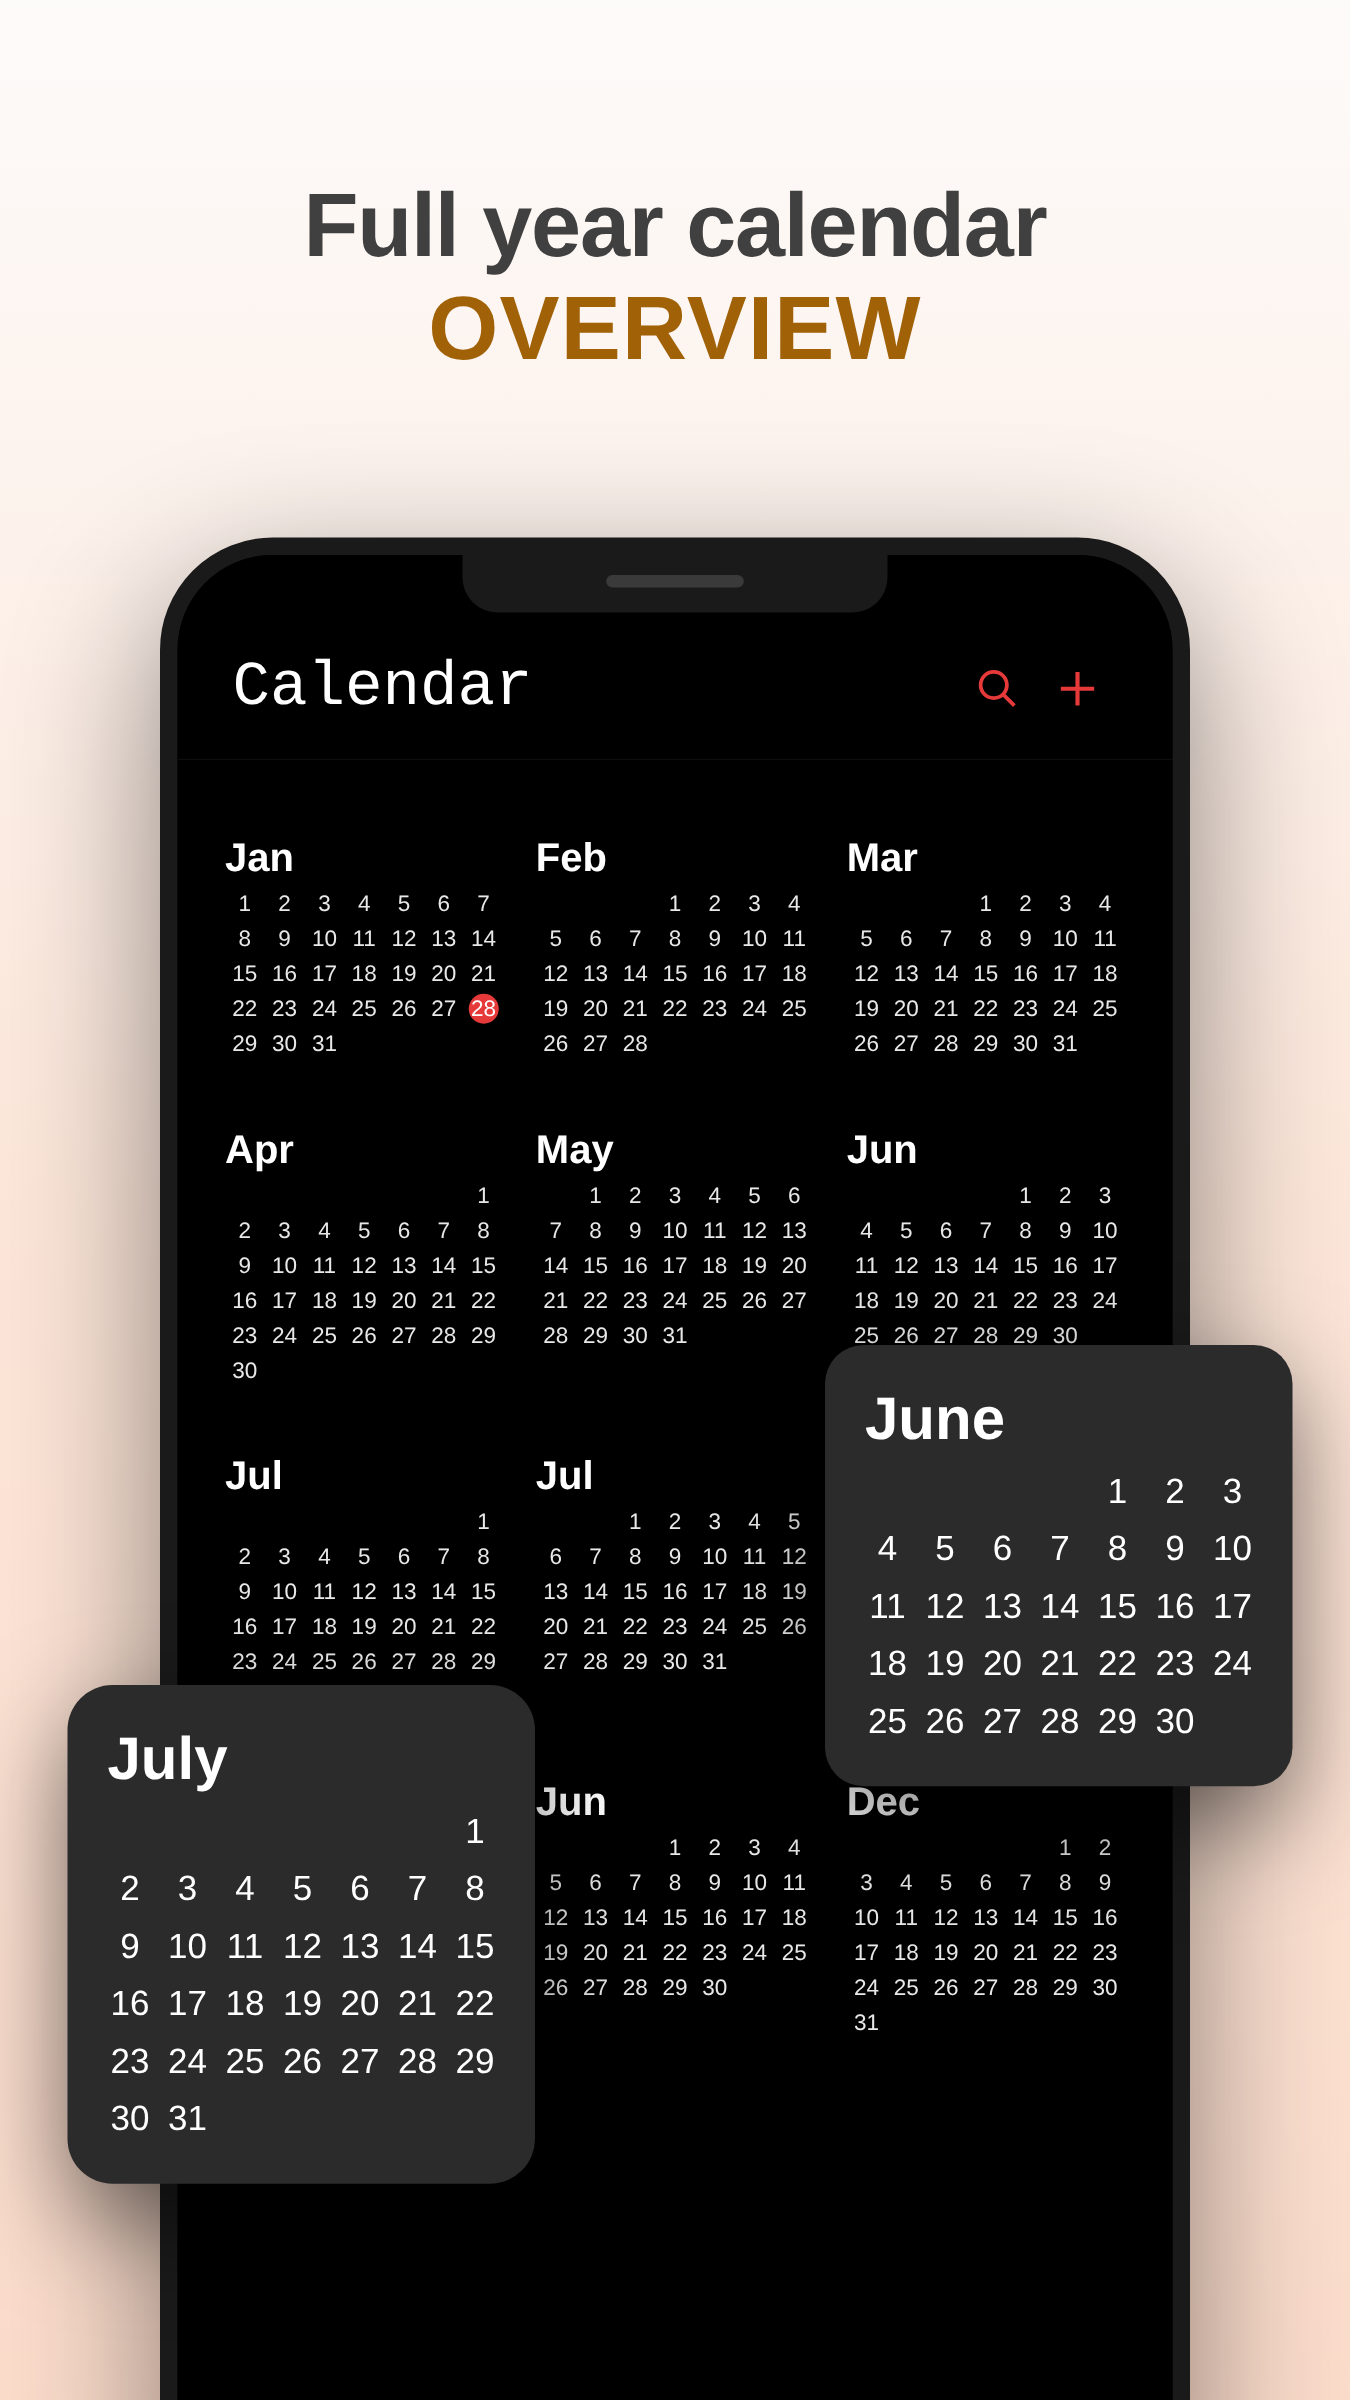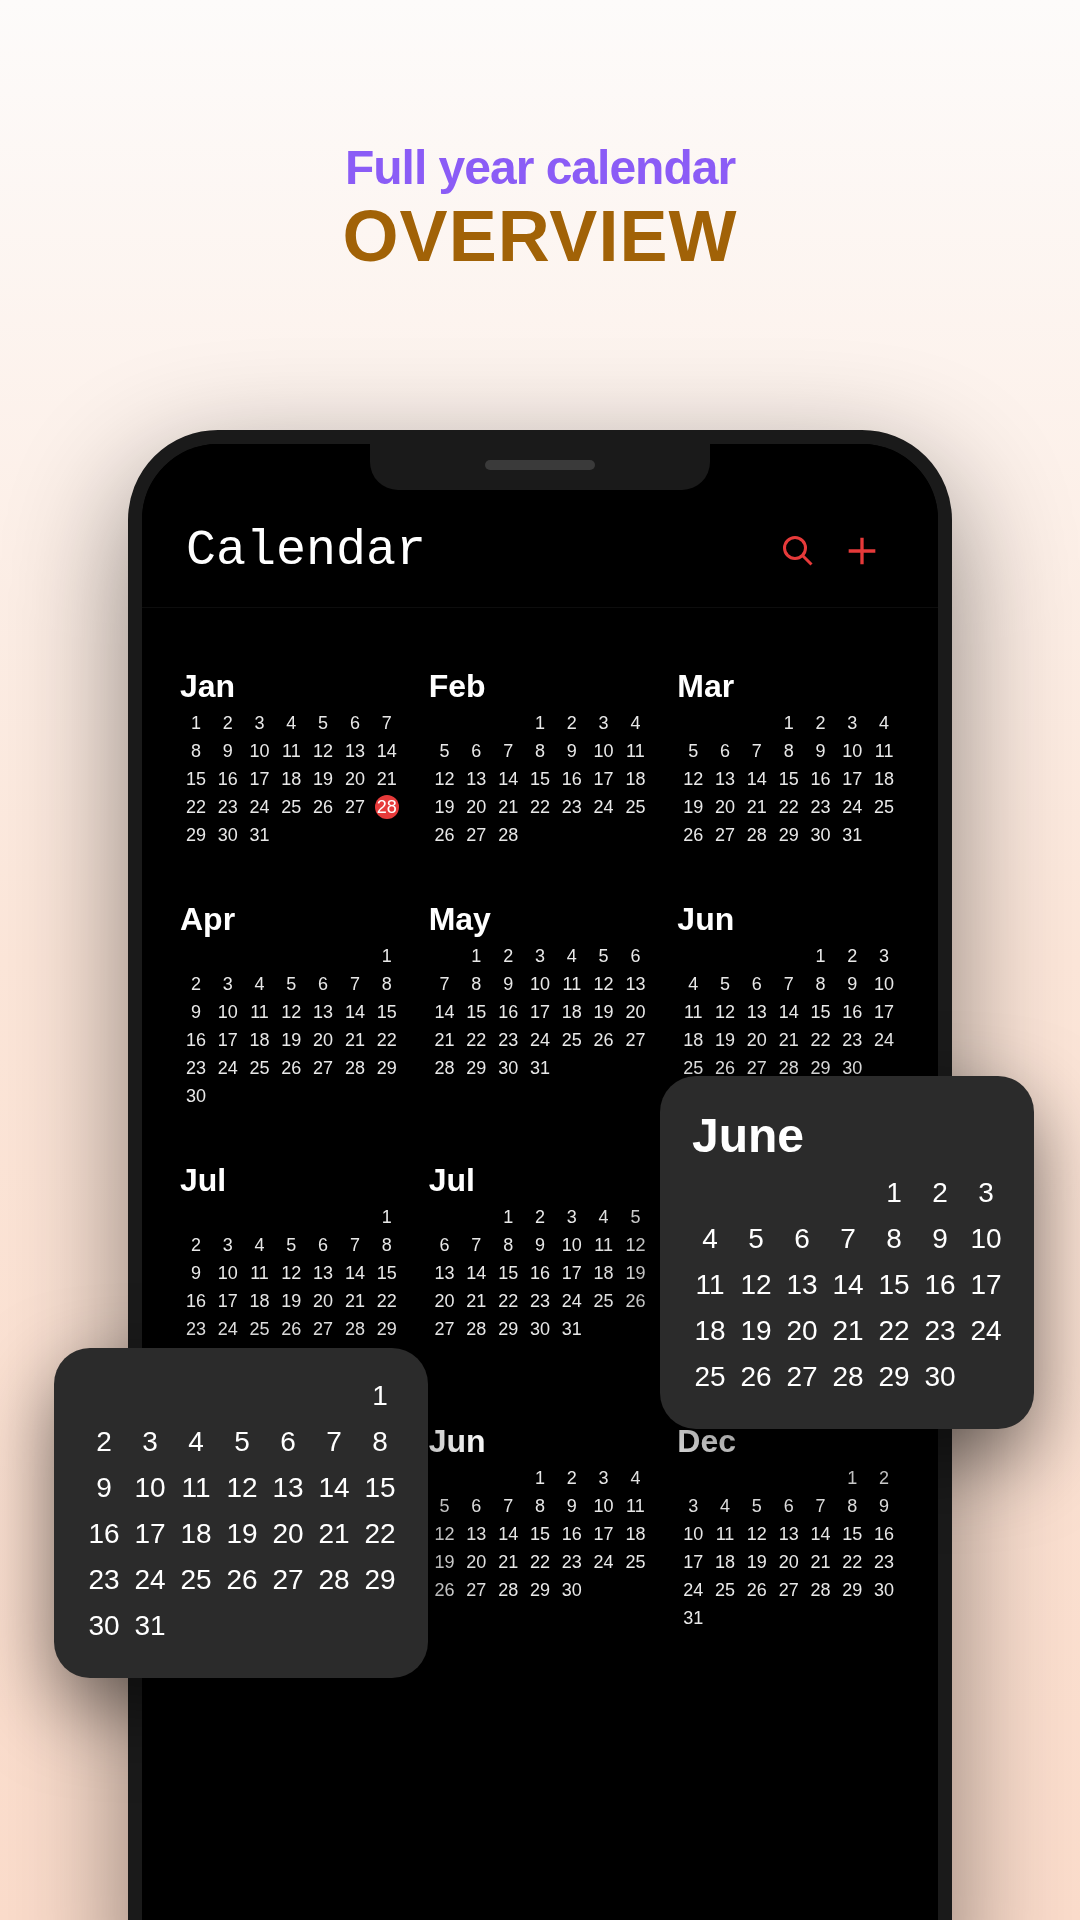--- a/index.html
+++ b/index.html
@@ -14,23 +14,23 @@
   .stage {
     position: relative;
     width: 1080px;
     height: 1920px;
   }
   .headline {
     text-align: center;
     padding-top: 140px;
   }
   .headline-line1 {
-    font-size: 48px;
+    font-size: 72px;
     font-weight: 700;
-    color: #8b5cf6;
+    color: #404040;
     letter-spacing: -1px;
   }
   .headline-line2 {
     font-size: 72px;
     font-weight: 800;
     color: #a16207;
     letter-spacing: 1px;
   }
   .phone {
     position: absolute;
@@ -143,21 +143,21 @@
   .card-days {
     display: grid;
     grid-template-columns: repeat(7, 1fr);
     gap: 14px 10px;
     font-size: 28px;
     text-align: center;
   }
   .cday { width: 36px; }
   .cday.blank { visibility: hidden; }
 
-  .card-june { left: 660px; top: 1076px; width: 374px; }
+  .card-june { left: 660px; top: 1076px; width: 374px; border-radius: 31px; }
   .card-july { left: 54px;  top: 1348px; width: 374px; }
 </style>
 </head>
 <body>
 
 <div class="stage">
 
   <div class="headline">
     <div class="headline-line1">Full year calendar</div>
     <div class="headline-line2">OVERVIEW</div>
@@ -687,20 +687,21 @@
         <span class="cday">25</span>
         <span class="cday">26</span>
         <span class="cday">27</span>
         <span class="cday">28</span>
         <span class="cday">29</span>
         <span class="cday">30</span>
       </div>
   </div>
 
   <div class="card card-july">
+    <div class="card-name">July</div>
     <div class="card-days" id="card-july-days">
         <span class="cday blank">0</span>
         <span class="cday blank">0</span>
         <span class="cday blank">0</span>
         <span class="cday blank">0</span>
         <span class="cday blank">0</span>
         <span class="cday blank">0</span>
         <span class="cday">1</span>
         <span class="cday">2</span>
         <span class="cday">3</span>

